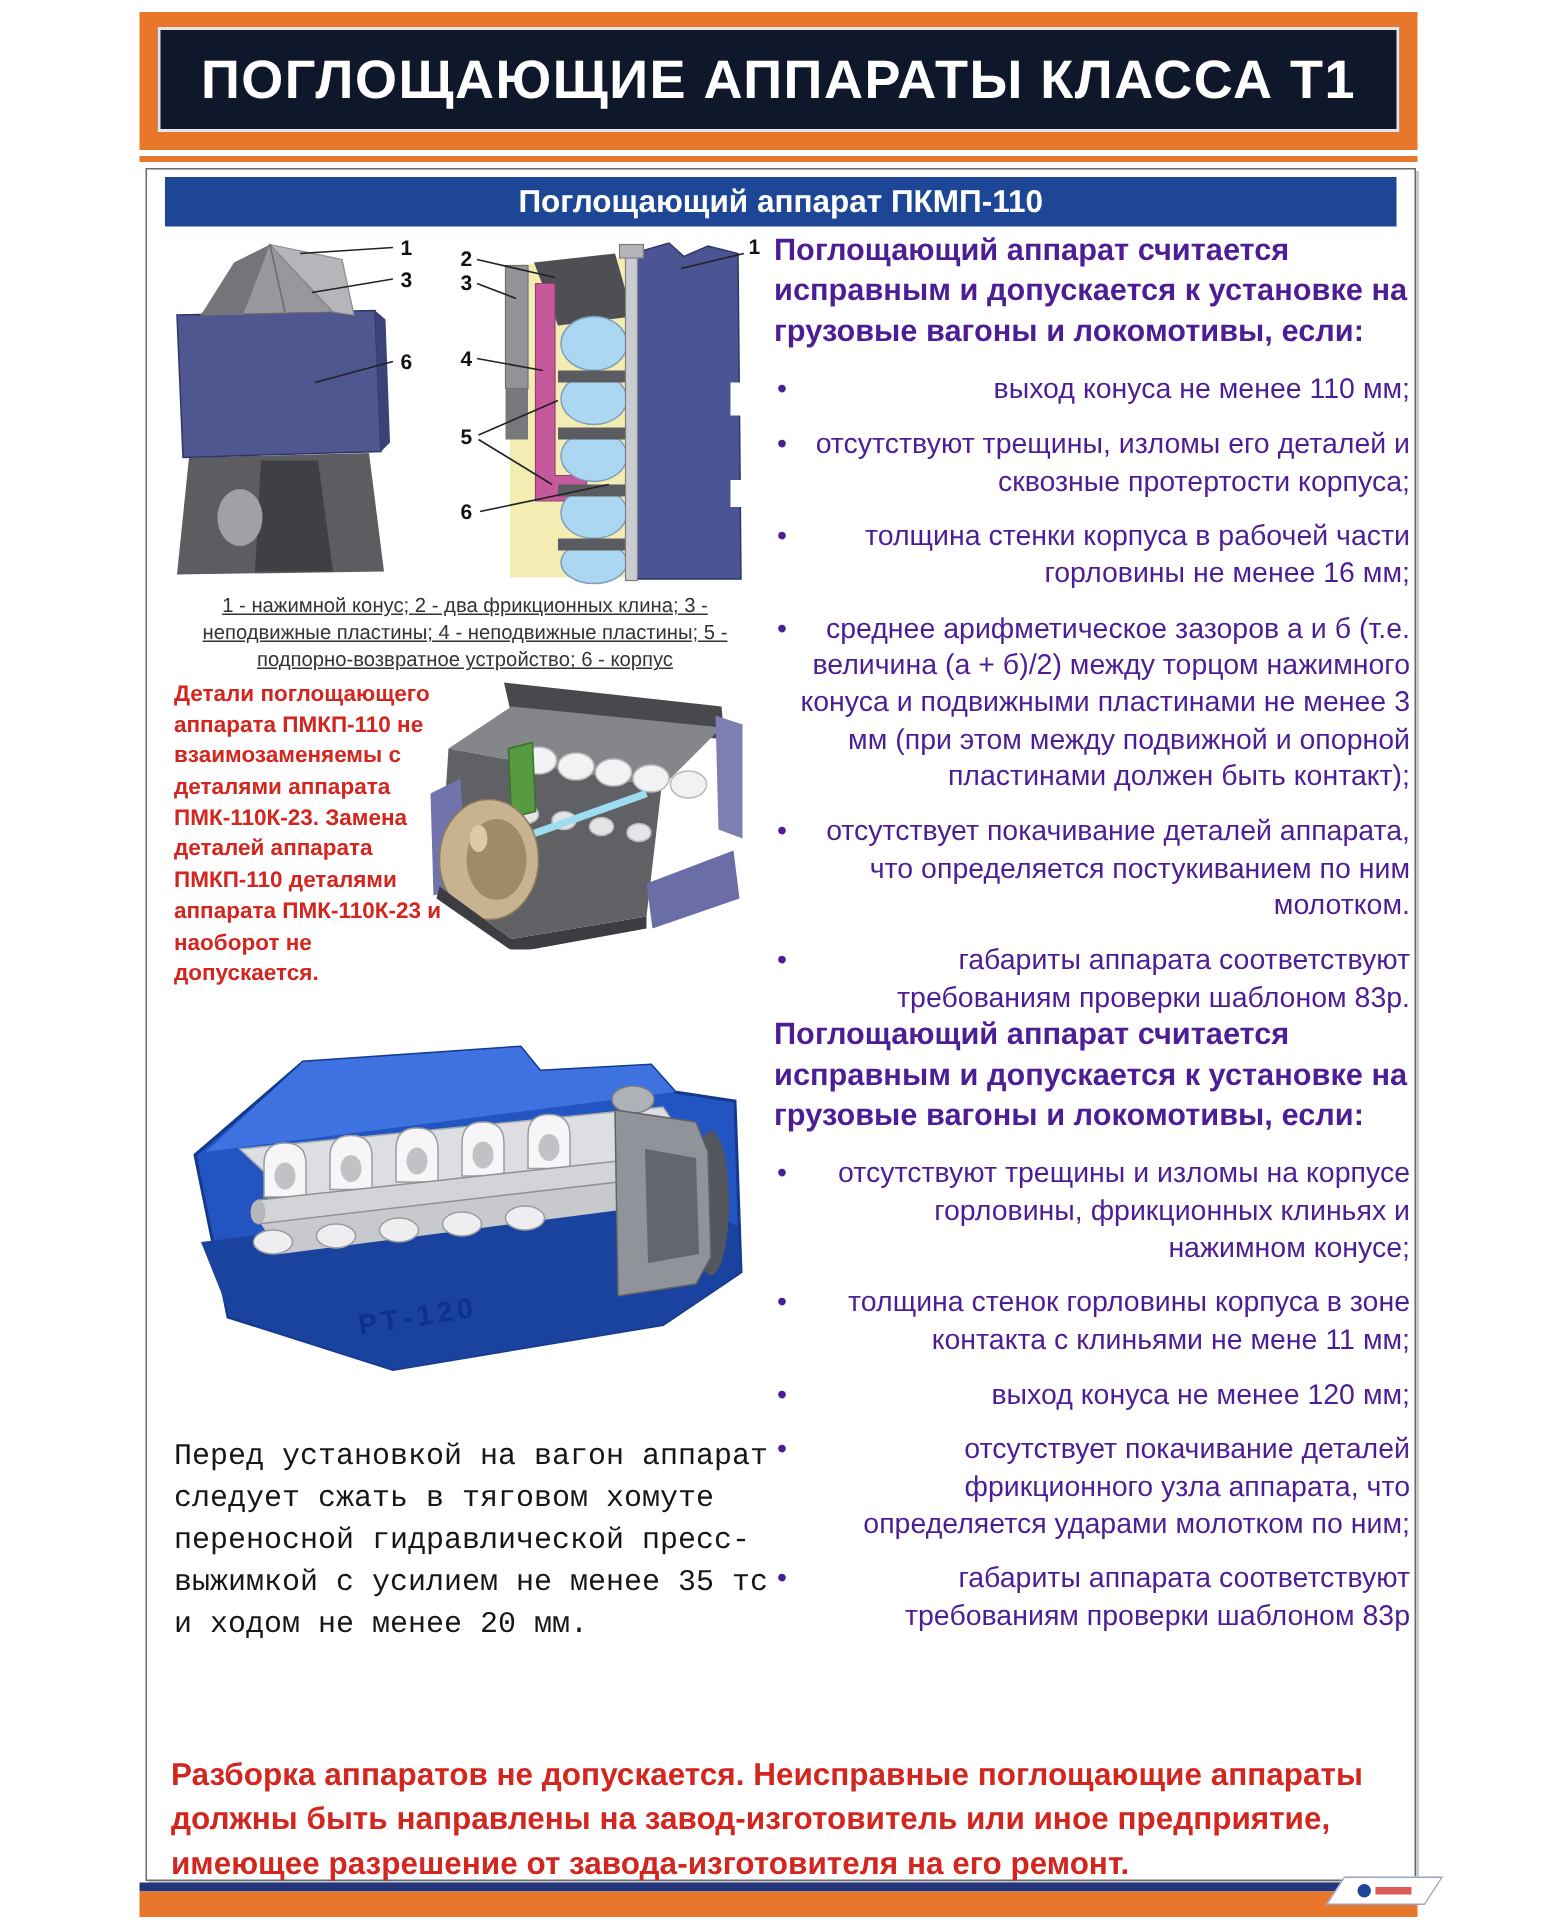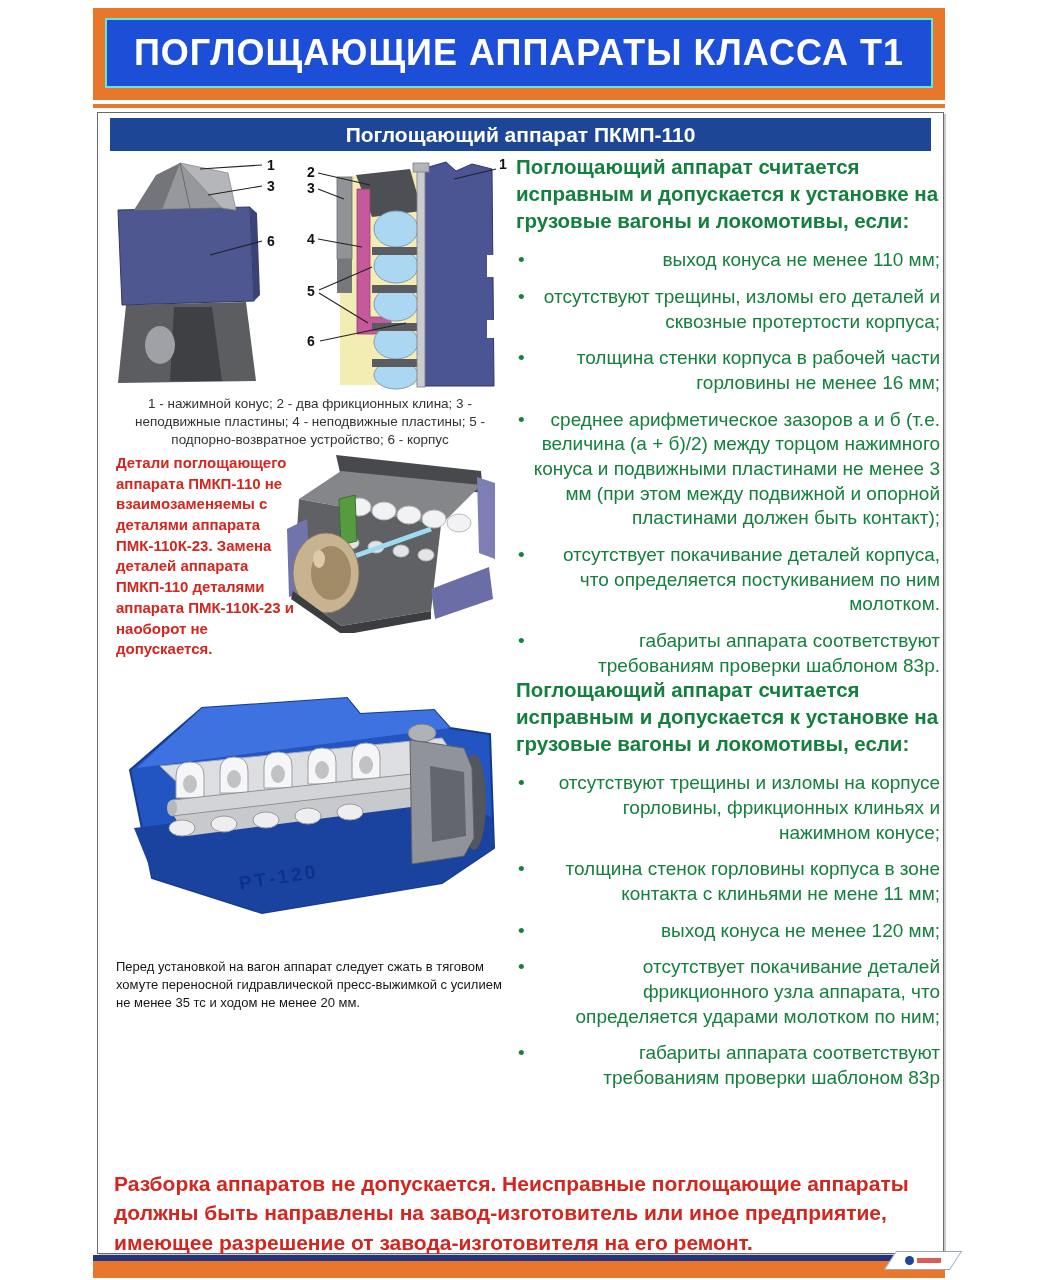--- a/index.html
+++ b/index.html
@@ -2,53 +2,53 @@
 <html lang="ru"><head>
 <meta charset="utf-8">
 <style>
   html,body{margin:0;padding:0;background:#fff;}
   .page{position:relative;width:1037px;height:1280px;background:#ffffff;
         font-family:"Liberation Sans",sans-serif;overflow:hidden;}
 
   
   .top-band{position:absolute;left:93px;top:8px;width:852px;height:92px;background:#E9772B;}
   .title-panel{position:absolute;left:12px;right:12px;top:10px;bottom:12px;
-        background:#1d4ed8;border:2px solid #5eead4;
+        background:#0f172a;border:2px solid #e5e5e5;
         display:flex;align-items:center;justify-content:center;text-align:right;}
   .title-panel h1{margin:0;color:#ffffff;font-size:36px;font-weight:bold;letter-spacing:1px;white-space:nowrap;}
   .orange-stripe{position:absolute;left:93px;top:104px;width:852px;height:4px;background:#E9772B;}
 
   
   .content{position:absolute;left:97px;top:112px;width:845px;height:1140px;
         background:#ffffff;border:1px solid #6a6a6a;box-shadow:2px 2px 0 #c9c9c9;}
   .sec-bar{position:absolute;left:12px;right:12px;height:33px;background:#1D4796;
         display:flex;align-items:center;justify-content:center;}
   .sec-bar span{color:#fff;font-size:21px;font-weight:bold;}
   .sec-bar.s1{top:5px;}
   .sec-bar.s2{top:521px;}
 
   .dia1{position:absolute;left:6px;top:42px;}
   .caption{position:absolute;left:12px;top:282px;width:400px;text-align:center;
-        font-size:13.5px;color:#333;line-height:1.35;}
+        font-size:13.5px;color:#333;line-height:1.35;text-decoration:underline;}
   .rednote{position:absolute;left:18px;top:340px;width:188px;
         color:#D2261F;font-weight:bold;font-size:15px;line-height:1.38;}
   .diaC{position:absolute;left:183px;top:328px;}
 
-  .rcol{position:absolute;left:418px;width:424px;color:#15803d;}
+  .rcol{position:absolute;left:418px;width:424px;color:#4c1d95;}
   .rcol.r1{top:40px;}
   .rcol.r2{top:563px;}
   .rcol .intro{margin:0 0 14px 0;font-size:20.5px;font-weight:bold;line-height:1.32;}
   .rcol ul{margin:0;padding:0;list-style:none;}
   .rcol li{position:relative;padding-left:17px;margin-bottom:12px;
         font-size:19px;line-height:1.3;text-align:right;}
   .rcol li::before{content:"\2022";position:absolute;left:2px;top:0;}
 
   .diaD{position:absolute;left:14px;top:565px;}
   .para2{position:absolute;left:18px;top:845px;width:398px;
-        font-size:13px;line-height:1.4;color:#161616;}
+        font-size:20px;line-height:1.4;color:#161616;font-family:Liberation Mono, monospace;}
 
   .bottom-warning{position:absolute;left:16px;right:16px;top:1056px;
         color:#D2261F;font-weight:bold;font-size:21px;line-height:1.4;}
 
   
   .footer-blue{position:absolute;left:93px;top:1255px;width:852px;height:6px;background:#25357C;}
   .footer-orange{position:absolute;left:93px;top:1261px;width:852px;height:17px;background:#E9772B;}
   .footer-logo{position:absolute;left:890px;top:1251px;width:64px;height:17px;background:#ffffff;
         transform:skewX(-33deg);border:1px solid #9aa3c4;
         display:flex;align-items:center;justify-content:center;gap:3px;}
@@ -156,21 +156,21 @@
       <polygon points="12,150 60,185 150,170 150,178 62,194 10,158" fill="#3c3d41"></polygon>
     </svg>
 
     <div class="rcol r1">
       <p class="intro">Поглощающий аппарат считается исправным и допускается к установке на грузовые вагоны и локомотивы, если:</p>
       <ul>
         <li>выход конуса не менее 110 мм;</li>
         <li>отсутствуют трещины, изломы его деталей и сквозные протертости корпуса;</li>
         <li>толщина стенки корпуса в рабочей части горловины не менее 16 мм;</li>
         <li>среднее арифметическое зазоров а и б (т.е. величина (а + б)/2) между торцом нажимного конуса и подвижными пластинами не менее 3 мм (при этом между подвижной и опорной пластинами должен быть контакт);</li>
-        <li>отсутствует покачивание деталей корпуса, что определяется постукиванием по ним молотком.</li>
+        <li>отсутствует покачивание деталей аппарата, что определяется постукиванием по ним молотком.</li>
         <li>габариты аппарата соответствуют требованиям проверки шаблоном 83р.</li>
       </ul>
     </div>
 
 
     <svg class="diaD" width="400" height="255" viewBox="0 0 400 255">
       <path d="M18,92 L90,30 L235,20 L248,36 L322,32 L338,50 L378,56 L382,170 L330,205 L150,235 L40,200 Z" fill="#2254c2" stroke="#143a8e" stroke-width="2"></path>
       <polygon points="90,30 235,20 248,36 322,32 338,50 25,90" fill="#3d72e0"></polygon>
       <polygon points="22,150 330,112 380,140 382,170 330,205 150,235 42,200" fill="#1a429f"></polygon>
       <polygon points="48,88 330,60 352,92 90,128" fill="#dcdee2" stroke="#a8aaae"></polygon>

